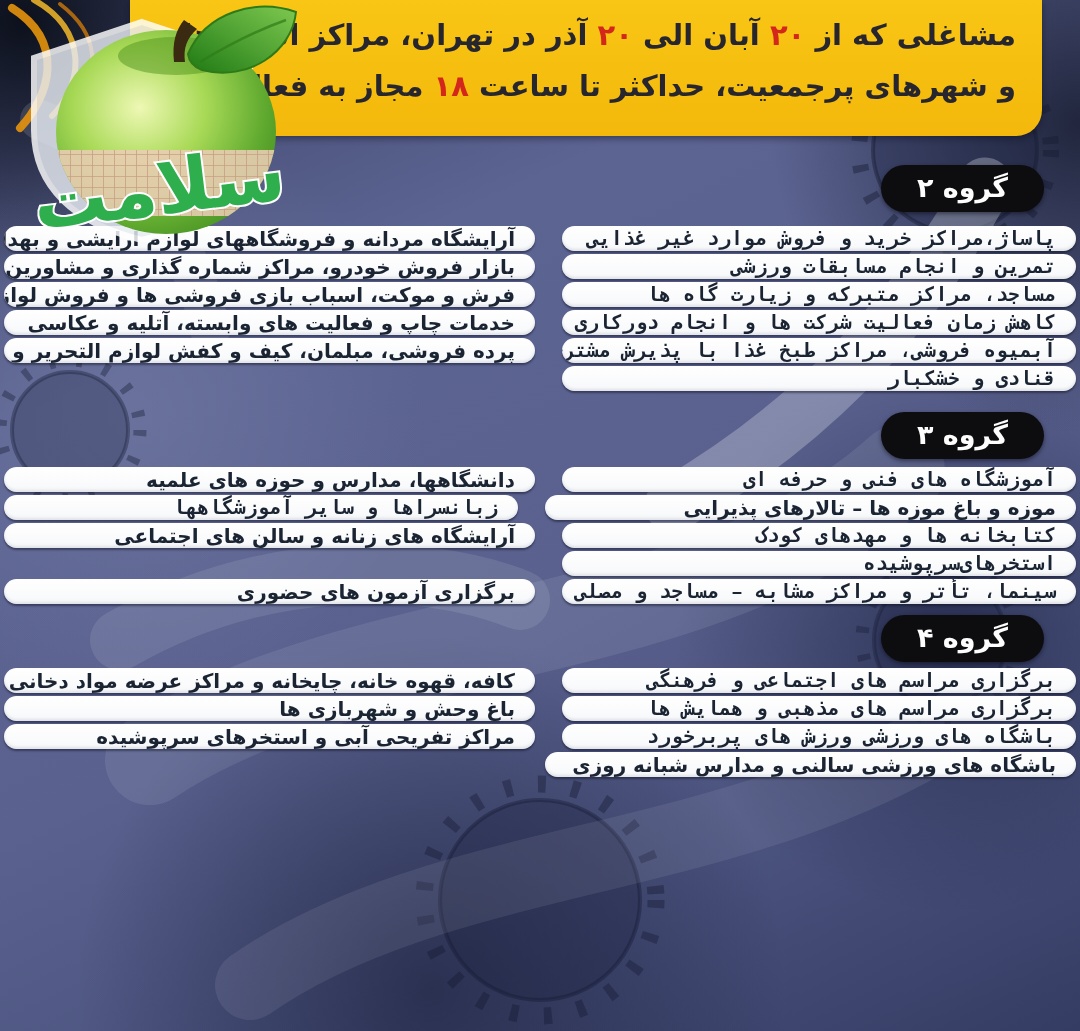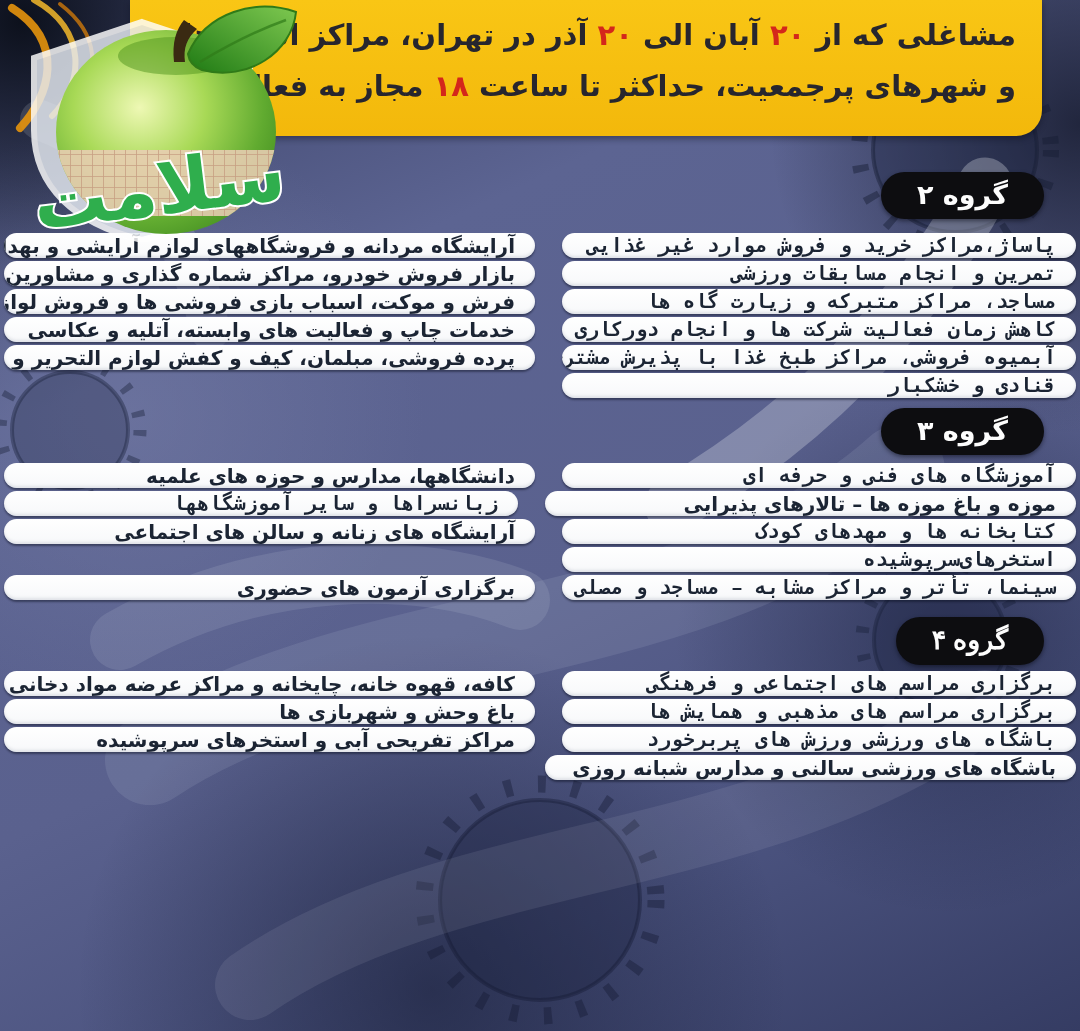--- a/index.html
+++ b/index.html
@@ -42,23 +42,23 @@
   .group-label{
     width:fit-content;
     margin:0 36px 0 0;
     background:#0d0d10;
     color:#fdfdfd;
     font-size:27px;font-weight:bold;
     padding:7px 36px 9px 36px;
     border-radius:30px;
     box-shadow:0 2px 4px rgba(8,10,20,.5);
   }
-  .g2 .group-label{margin-top:7px;}
-  .g3 .group-label{margin-top:7px;}
-  .g4 .group-label{margin-top:14px;font-family:Liberation Serif, serif;}
+  .g2 .group-label{}
+  .g3 .group-label{margin-top:18px;}
+  .g4 .group-label{margin-top:8px;}
   .rows{padding:0 4px;}
   .g2 .rows{margin-top:14px;}
   .g3 .rows{margin-top:8px;}
   .g4 .rows{margin-top:6px;}
   .row{display:flex;justify-content:space-between;}
   .pill{
     height:25px;margin-bottom:3px;
     background:linear-gradient(180deg,#ffffff 0%,#f7f8fa 100%);
     border-radius:21px;
     box-shadow:0 2px 2px rgba(10,15,30,.45), inset 0 -2px 3px rgba(60,70,100,.12);

